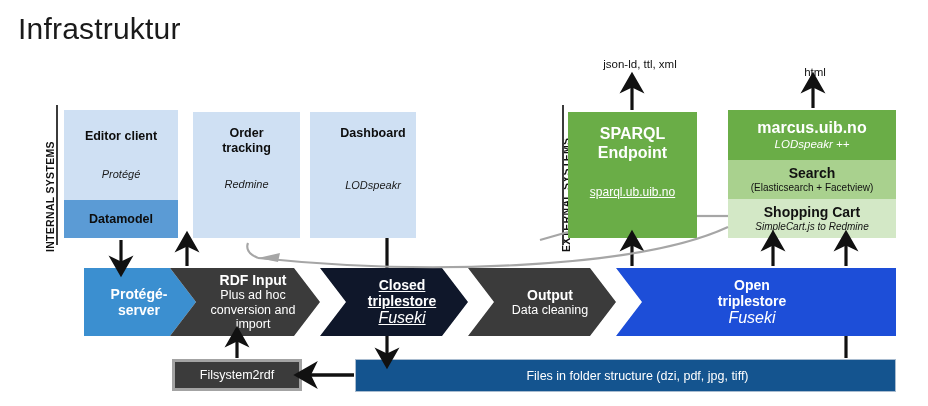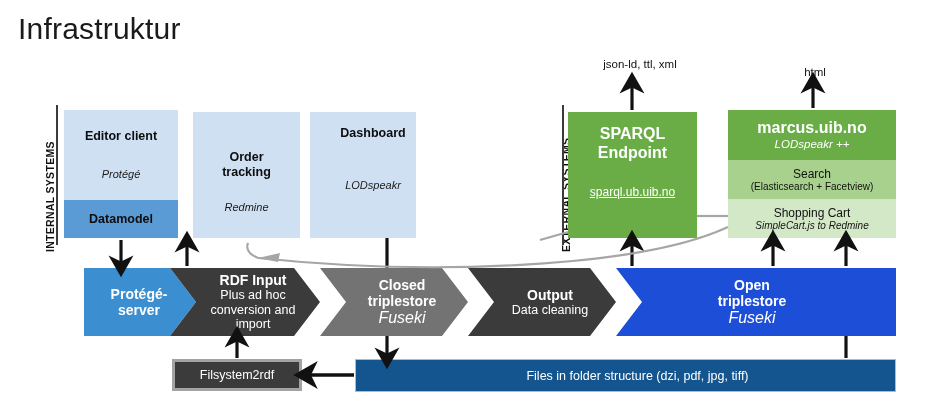--- a/index.html
+++ b/index.html
@@ -84,22 +84,22 @@
     font-size: 11.5px;
     font-style: italic;
     color: #ffffff;
   }
   .ext-link {
     font-size: 12px;
     color: #ffffff;
     text-decoration: underline;
   }
   .ext-dark-title {
-    font-size: 12px;
-    font-weight: normal;
+    font-size: 14px;
+    font-weight: bold;
     color: #111111;
   }
   .ext-dark-sub {
     font-size: 10px;
     color: #111111;
   }
   
   #pipeline {
     position: absolute;
     left: 84px;
@@ -123,21 +123,21 @@
     clip-path: polygon(0 0, calc(100% - 26px) 0, 100% 50%, calc(100% - 26px) 100%, 0 100%);
   }
   .chev-notch {
     clip-path: polygon(0 0, calc(100% - 26px) 0, 100% 50%, calc(100% - 26px) 100%, 0 100%, 26px 50%);
   }
   .chev-flat-notch {
     clip-path: polygon(0 0, 100% 0, 100% 100%, 0 100%, 26px 50%);
   }
   .c-blue  { background: #3b8fd0; }
   .c-dark  { background: #3b3b3b; }
-  .c-red   { background: #737373; }
+  .c-red   { background: #0f172a; text-decoration: underline; }
   .c-green { background: #1d4ed8; }
   .chev-h1 { font-size: 14px; font-weight: bold; }
   .chev-h2 { font-size: 12.5px; font-weight: normal; }
   .chev-i  { font-size: 16px; font-style: italic; }
   .chev-inner { padding: 0 8px 0 24px; }
   
   #fs-box {
     position: absolute;
     left: 172px;
     top: 359px;
@@ -203,21 +203,21 @@
     <div class="seg blue-light" style="flex:1 1 auto;">
       <div class="sys-title">Editor client</div>
       <div class="sys-sub" style="margin-top:24px;">Protégé</div>
     </div>
     <div class="seg blue-mid" style="height:38px;">
       <div class="sys-title">Datamodel</div>
     </div>
   </div>
 
   <div class="box" style="left:193px; top:112px; width:107px; height:126px; background:#cfe0f3;">
-    <div class="seg" style="flex:1 1 auto; justify-content:center; padding-top:14px;">
+    <div class="seg" style="flex:1 1 auto; justify-content:flex-start; padding-top:14px;">
       <div class="sys-title">Order</div>
       <div class="sys-title">tracking</div>
       <div class="sys-sub" style="margin-top:22px;">Redmine</div>
     </div>
   </div>
 
   <div class="box" style="left:310px; top:112px; width:106px; height:126px; background:#cfe0f3;">
     <div class="seg" style="flex:1 1 auto; justify-content:flex-start; padding-top:14px;padding-left:20px;">
       <div class="sys-title">Dashboard</div>
       <div class="sys-sub" style="margin-top:38px;">LODspeakr</div>

